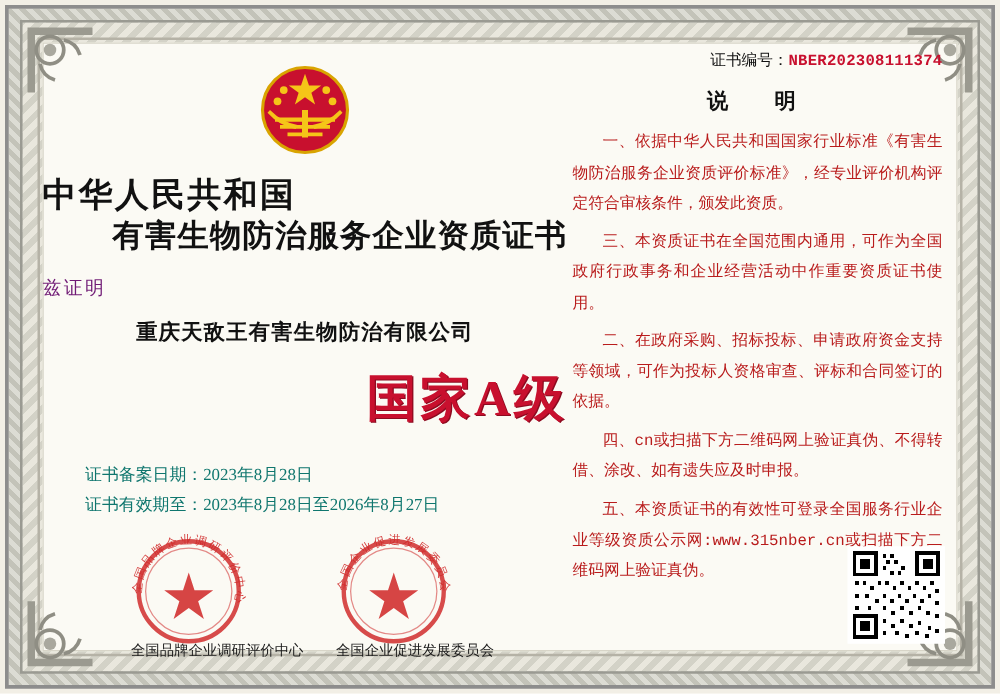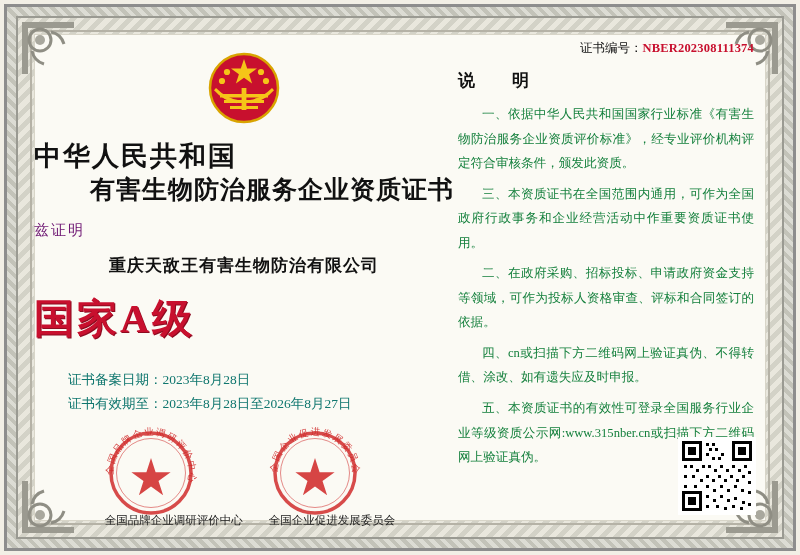--- a/index.html
+++ b/index.html
@@ -127,21 +127,21 @@
   .company {
     text-align: center;
     font-size: 17px;
     font-weight: bold;
     color: #111111;
     margin-top: 14px;
     letter-spacing: 1px;
     font-family: "Liberation Serif", serif;
   }
   .grade {
-    text-align: left;
+    text-align: right;
     margin-top: 14px;
     font-size: 40px;
     font-weight: bold;
     letter-spacing: 3px;
     color: #c8102e;
     text-shadow: 1px 1px 0 #8d0b20;
     font-family: "Liberation Serif", serif;
   }
 
   .dates {
@@ -177,41 +177,41 @@
     font-family: "Liberation Serif", serif;
   }
 
   
   .cert-no {
     text-align: right;
     font-size: 12.5px;
     color: #111111;
     margin-bottom: 12px;
     white-space: nowrap;
-    font-family: Liberation Serif, serif;
+    font-family: Liberation Mono, monospace;
   }
   .cert-no .value { color: #c8102e; font-weight: bold; letter-spacing: .2px; }
 
   .notes-title {
-    text-align: left;
+    text-align: center;
     font-size: 17px;
     font-weight: bold;
     letter-spacing: 10px;
     color: #111111;
     margin-bottom: 10px;
     font-family: "Liberation Serif", serif;
   }
   .note {
     font-size: 12.6px;
     line-height: 1.95;
-    color: #15803d;
+    color: #b91c1c;
     text-align: justify;
     text-indent: 24px;
     margin-bottom: 6px;
-    font-family: Liberation Serif, serif;
+    font-family: Liberation Mono, monospace;
   }
 
   
   .qr {
     position: absolute;
     right: 10px;
     bottom: 6px;
     width: 78px;
     height: 78px;
     background: #ffffff;

